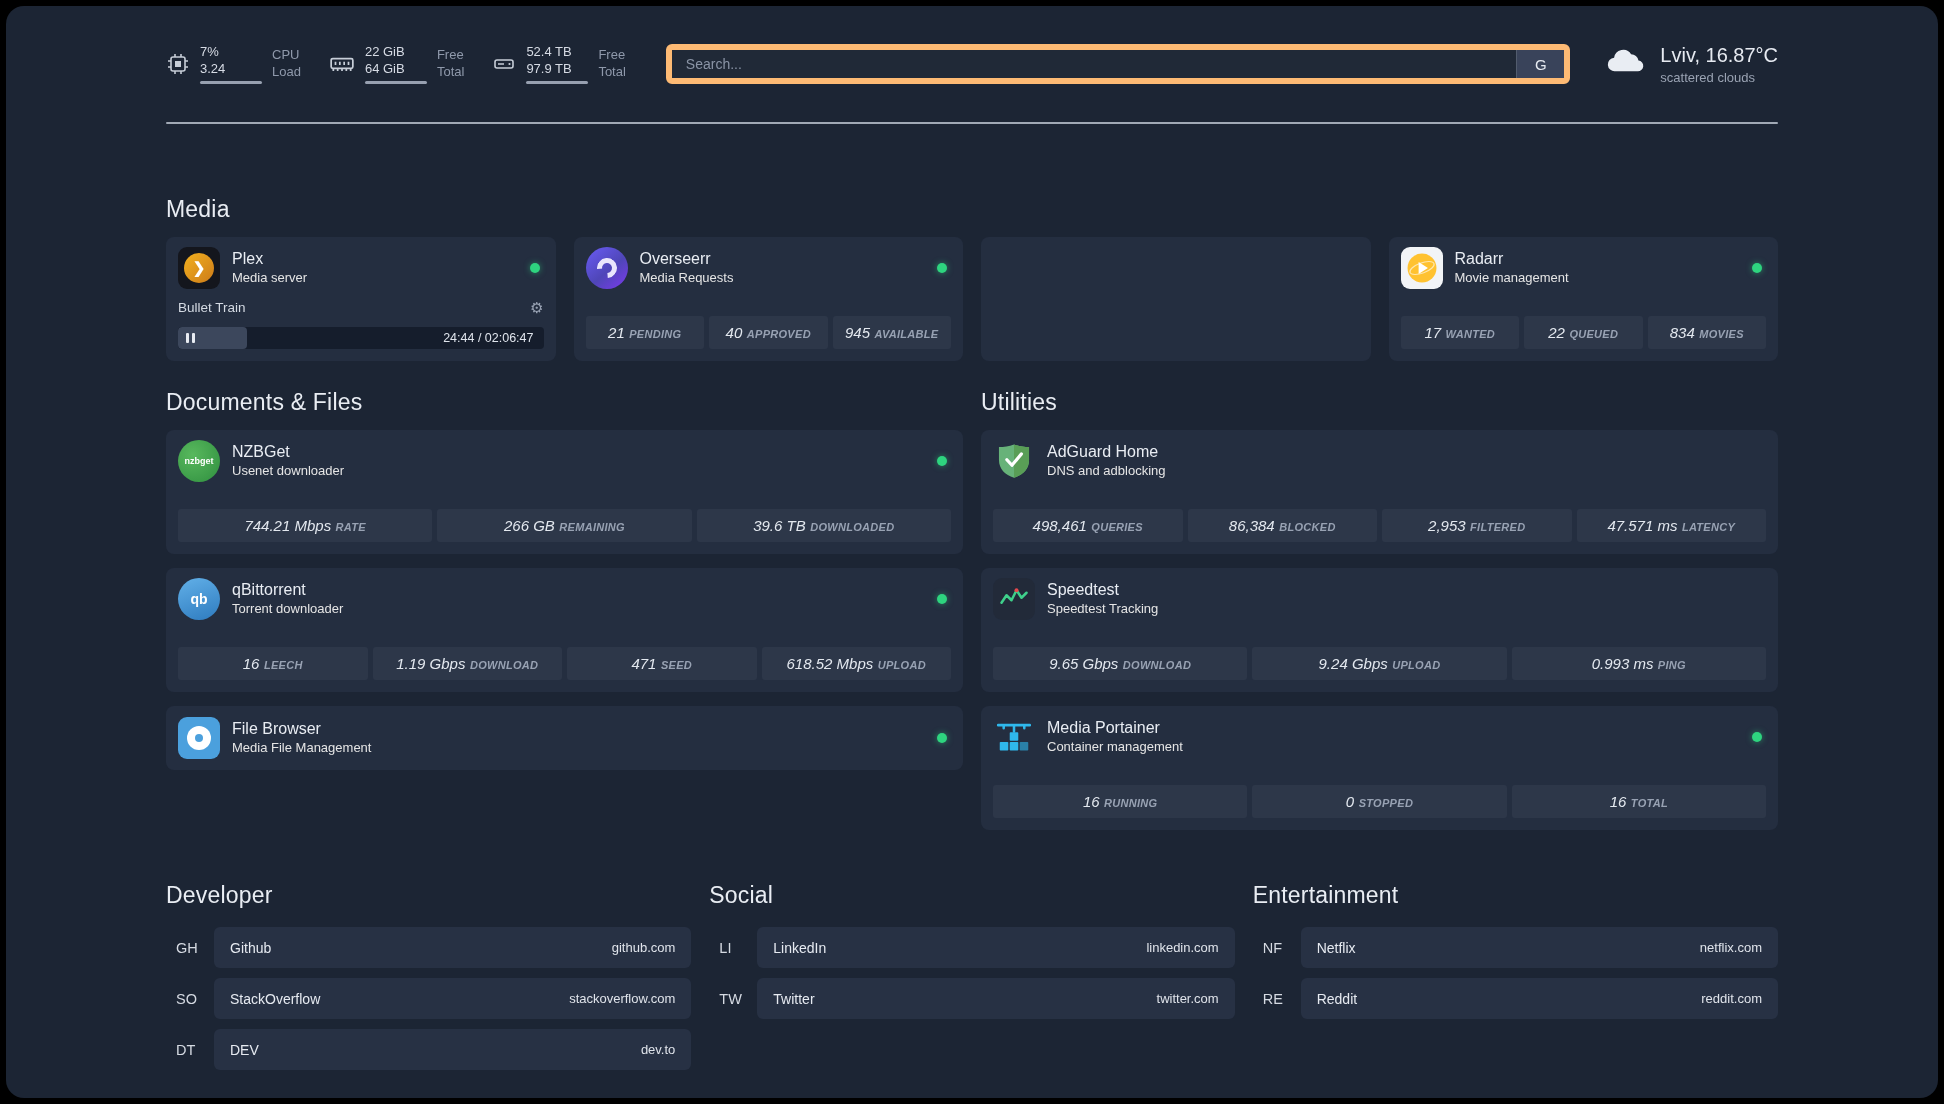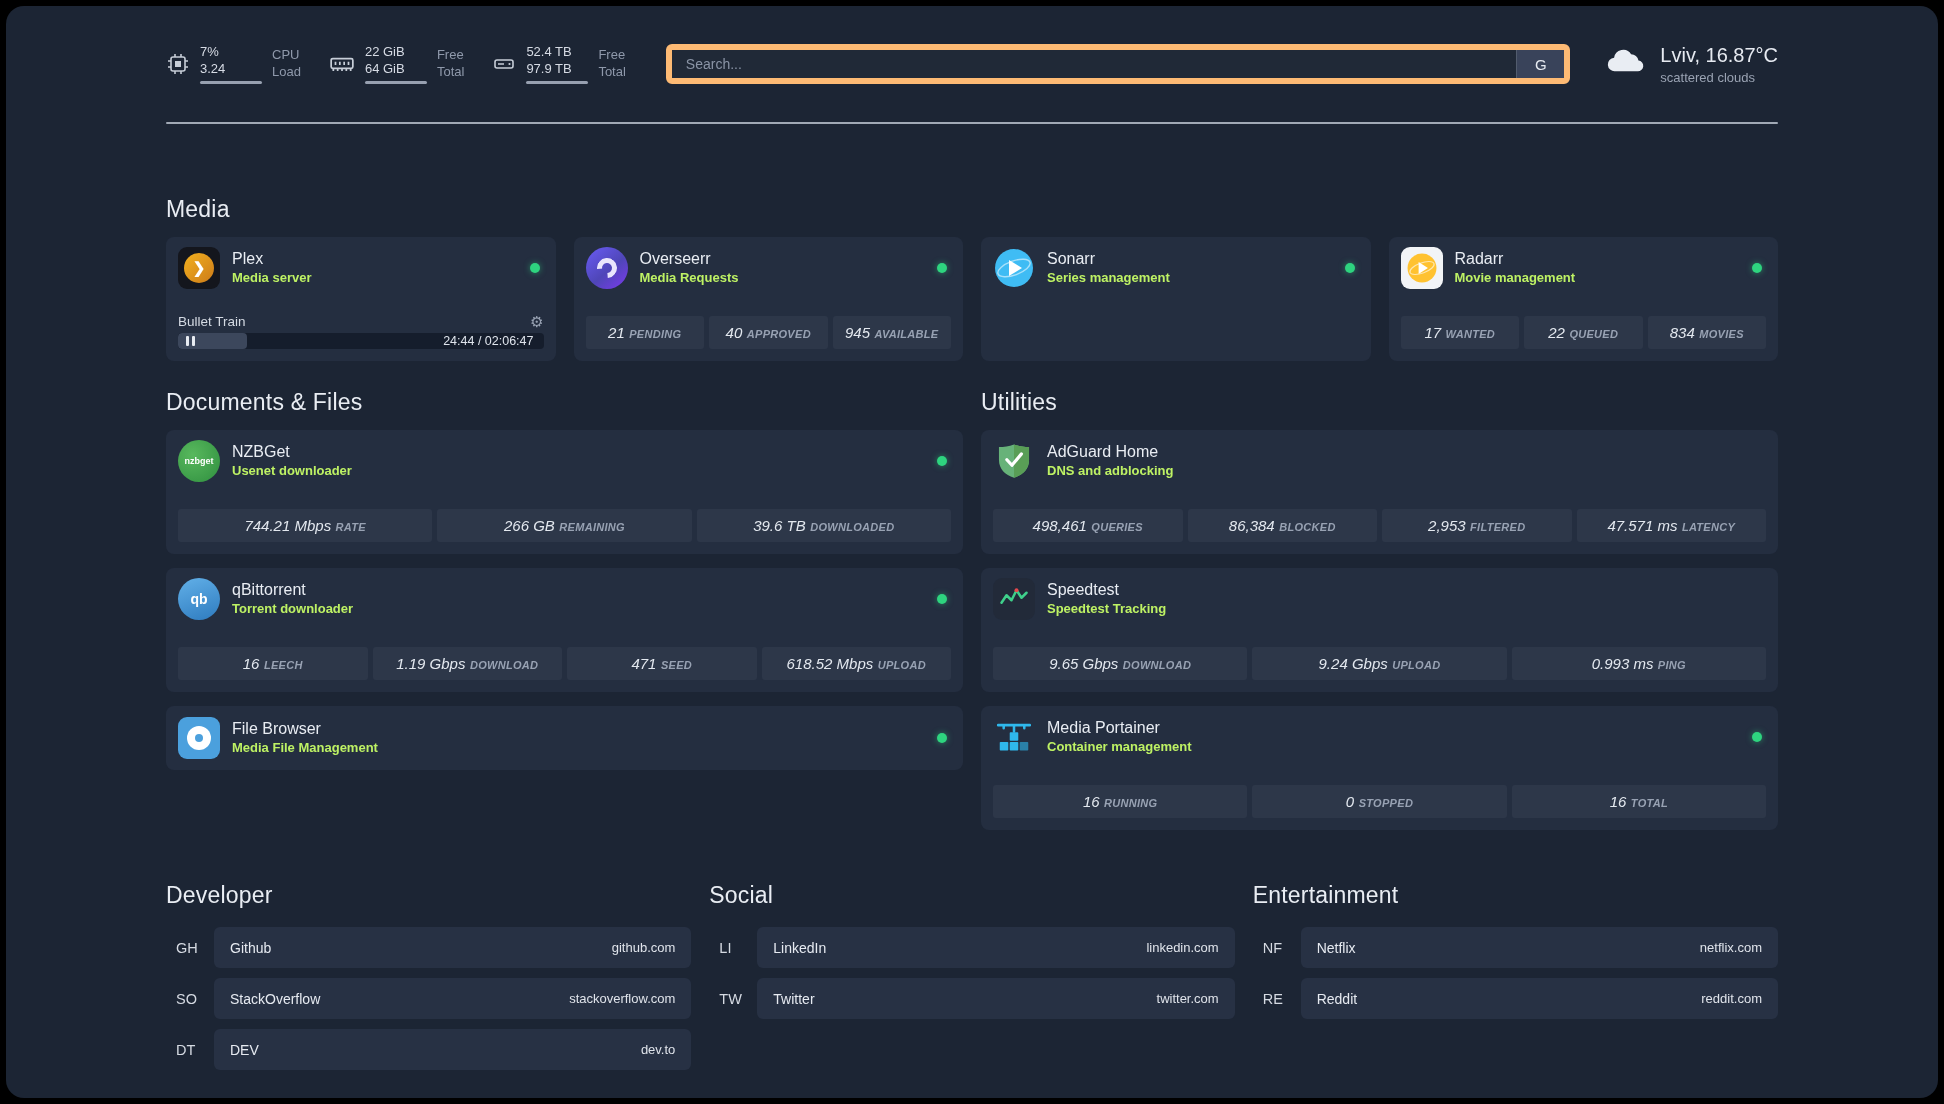--- a/index.html
+++ b/index.html
@@ -82,21 +82,21 @@
     border-radius: 8px;
     padding: 10px 12px 12px;
     display: flex;
     flex-direction: column;
     min-height: 124px;
   }
   .card.slim { min-height: 64px; justify-content: center; padding: 10px 12px; }
   .card-header { display: flex; align-items: center; gap: 12px; }
   .svc-meta { display: flex; flex-direction: column; line-height: 1.3; }
   .svc-name { font-size: 16px; color: #e9edf3; font-weight: 500; }
-  .svc-sub { font-size: 13px; color: #bef264; font-weight: bold; }
+  .svc-sub { font-size: 13px; color: #e5e5e5; }
   .dot { width: 10px; height: 10px; border-radius: 50%; background: #2ed47f; margin-left: auto; margin-right: 4px; box-shadow: 0 0 6px rgba(46,212,127,.55); flex: 0 0 auto; }
 
   .svc-icon { width: 42px; height: 42px; display: flex; align-items: center; justify-content: center; flex: 0 0 auto; }
   .icon-plex { background: #14161d; border-radius: 9px; }
   .plex-chevron {
     width: 30px; height: 30px; border-radius: 50%;
     background: linear-gradient(135deg, #f3b11f, #cc7b19);
     color: #fff; font-weight: 700; font-size: 15px;
     display: flex; align-items: center; justify-content: center;
   }
@@ -115,21 +115,21 @@
   .stats { display: flex; gap: 5px; margin-top: auto; }
   .stat { flex: 1; background: #2d3749; border-radius: 3px; text-align: center; padding: 8px 4px 7px; font-style: italic; }
   .stat-value { font-size: 15px; color: #e3e8ef; }
   .stat-label { font-size: 11px; font-weight: 700; color: #98a2b3; margin-top: 4px; letter-spacing: .3px; }
 
   
   .player { margin-top: auto; }
   .player-top { display: flex; align-items: center; }
   .player-title { font-size: 13.5px; color: #d4dae3; }
   .gear { margin-left: auto; color: #98a2b3; font-size: 15px; cursor: pointer; line-height: 1; }
-  .player-bar { position: relative; height: 16px; background: #151d2c; border-radius: 4px; margin-top: 4px; overflow: hidden; padding-left: 24px; }
+  .player-bar { position: relative; height: 22px; background: #151d2c; border-radius: 4px; margin-top: 12px; overflow: hidden; padding-left: 24px; }
   .player-fill { position: absolute; left: 0; top: 0; bottom: 0; width: 19%; background: #3c475c; border-radius: 4px; }
   .pause { position: absolute; left: 8px; top: 50%; transform: translateY(-50%); display: flex; gap: 3px; cursor: pointer; }
   .pause i { width: 3px; height: 10px; background: #e8ecf2; display: block; border-radius: 1px; }
   .player-time { position: absolute; right: 10px; top: 50%; transform: translateY(-50%); font-size: 12.5px; color: #dfe4ec; }
 
   
   .bookmarks { display: grid; grid-template-columns: 1fr 1fr 1fr; gap: 18px; margin-top: 52px; }
   .bm-group .section-title { margin-bottom: 18px; }
   .bm-row { display: flex; align-items: center; margin-bottom: 10px; }
   .bm-abbr { width: 48px; font-size: 14.5px; color: #d5dae2; font-weight: 500; padding-left: 10px; }
@@ -279,34 +279,20 @@
               <span class="stat-label">APPROVED</span>
             </span>
             <span class="stat">
               <span class="stat-value">945</span>
               <span class="stat-label">AVAILABLE</span>
             </span>
           </div>
         </div>
 
         <div class="card">
-          <div class="card-header">
-            <span class="svc-icon">
-              <svg width="40" height="40" viewBox="0 0 40 40">
-                <circle cx="20" cy="20" r="19" fill="#3fbcf4"></circle>
-                <ellipse cx="20" cy="20" rx="17" ry="7" fill="none" stroke="rgba(255,255,255,.55)" stroke-width="1.4" transform="rotate(-20 20 20)"></ellipse>
-                <path d="M15 12l13 8-13 8z" fill="#fff"></path>
-              </svg>
-            </span>
-            <span class="svc-meta">
-              <span class="svc-name">Sonarr</span>
-              <span class="svc-sub">Series management</span>
-            </span>
-            <span class="dot"></span>
-          </div>
         </div>
 
         <div class="card">
           <div class="card-header">
             <span class="svc-icon icon-radarr-wrap">
               <svg width="34" height="34" viewBox="0 0 40 40">
                 <circle cx="20" cy="20" r="17" fill="#ffc230"></circle>
                 <ellipse cx="20" cy="20" rx="15" ry="6" fill="none" stroke="rgba(255,255,255,.6)" stroke-width="1.4" transform="rotate(-20 20 20)"></ellipse>
                 <path d="M16 13l11 7-11 7z" fill="#fff"></path>
               </svg>

